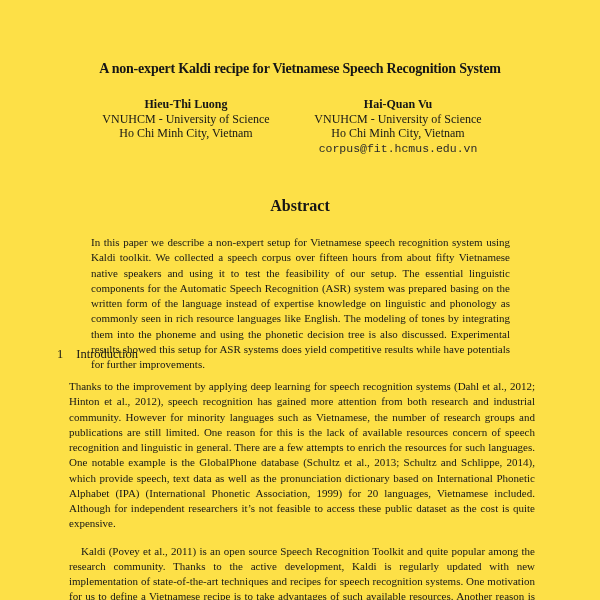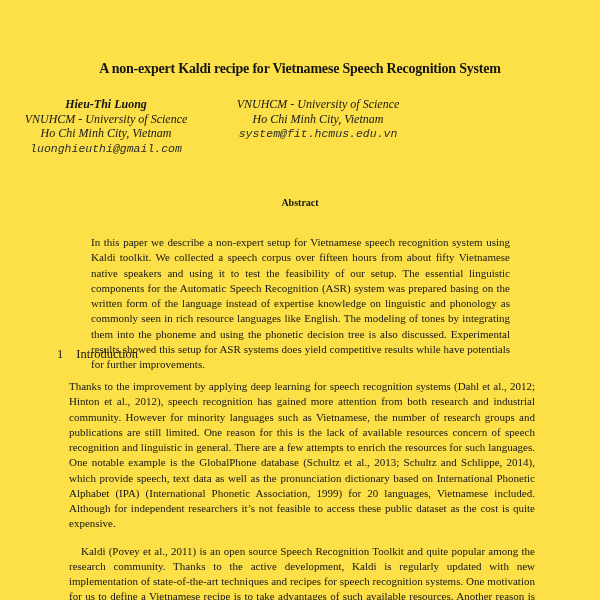--- a/index.html
+++ b/index.html
@@ -26,22 +26,21 @@
     font-size: 14px;
     font-weight: bold;
     letter-spacing: -0.2px;
   }
   .authors {
     position: absolute;
     top: 97px;
     left: 0;
     right: 16px;
     display: flex;
-    justify-content: flex-start;
-    font-style: italic;
+    justify-content: center;
   }
   .author-col {
     width: 212px;
     text-align: center;
   }
   .author-name {
     font-size: 12px;
     font-weight: bold;
     line-height: 14.5px;
   }
@@ -56,21 +55,21 @@
     color: #2a2a2a;
     white-space: nowrap;
   }
   .abstract-heading {
     position: absolute;
     top: 197px;
     left: 0;
     right: 0;
     margin: 0;
     text-align: center;
-    font-size: 10px;
+    font-size: 16px;
     font-weight: bold;
   }
   .abstract-body {
     position: absolute;
     top: 223px;
     left: 79px;
     right: 78px;
     margin: 12px;
     font-size: 11px;
     line-height: 15.3px;
@@ -108,26 +107,26 @@
 
 <div class="page">
 
   <h1 class="title">A non-expert Kaldi recipe for Vietnamese Speech Recognition System</h1>
 
   <div class="authors">
     <div class="author-col">
       <div class="author-name">Hieu-Thi Luong</div>
       <div class="author-affil">VNUHCM - University of Science</div>
       <div class="author-affil">Ho Chi Minh City, Vietnam</div>
-      <div class="author-email">luonghieuthi@gmail.com</div>
     </div>
     <div class="author-col">
+      <div class="author-name">Hai-Quan Vu</div>
       <div class="author-affil">VNUHCM - University of Science</div>
       <div class="author-affil">Ho Chi Minh City, Vietnam</div>
-      <div class="author-email">system@fit.hcmus.edu.vn</div>
+      <div class="author-email">corpus@fit.hcmus.edu.vn</div>
     </div>
   </div>
 
   <h2 class="abstract-heading">Abstract</h2>
 
   <p class="abstract-body">In this paper we describe a non-expert setup for Vietnamese speech recognition system using Kaldi toolkit. We collected a speech corpus over fifteen hours from about fifty Vietnamese native speakers and using it to test the feasibility of our setup. The essential linguistic components for the Automatic Speech Recognition (ASR) system was prepared basing on the written form of the language instead of expertise knowledge on linguistic and phonology as commonly seen in rich resource languages like English. The modeling of tones by integrating them into the phoneme and using the phonetic decision tree is also discussed. Experimental results showed this setup for ASR systems does yield competitive results while have potentials for further improvements.</p>
 
   <h3 class="section-heading">
     <span class="sec-num">1</span><span class="sec-title">Introduction</span>
   </h3>

